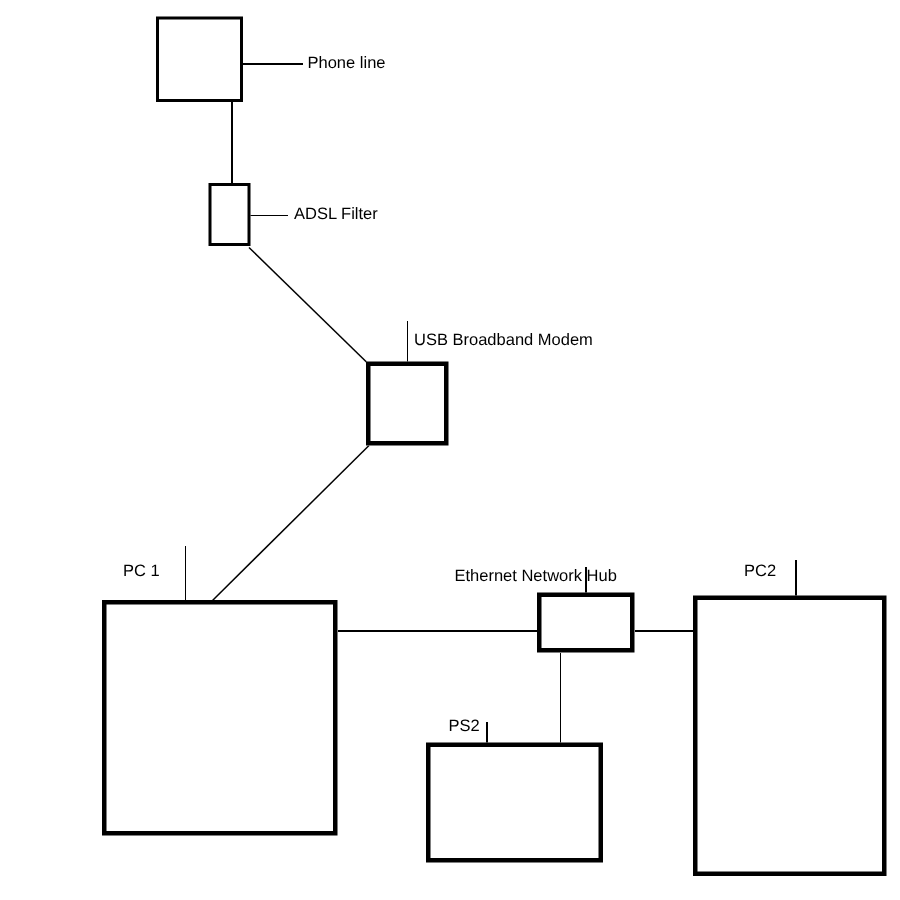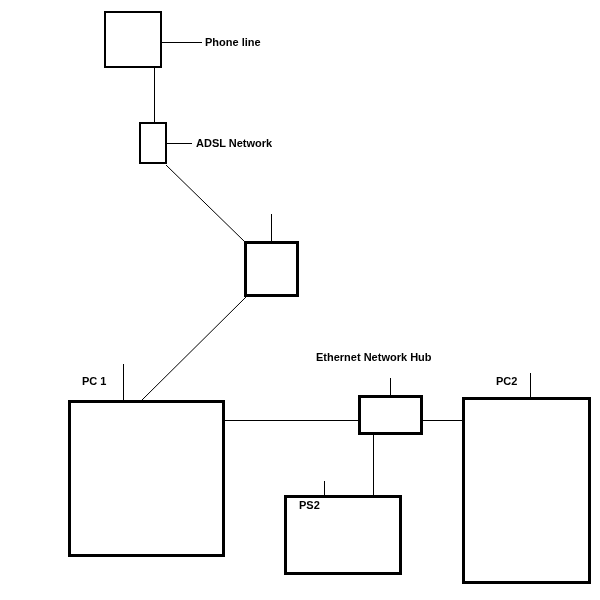--- a/index.html
+++ b/index.html
@@ -14,21 +14,21 @@
   .node{
     position:absolute;
     background:#ffffff;
     box-sizing:border-box;
   }
   .bthin{border:2px solid #000000;}
   .bthick{border:3px solid #000000;}
   .label{
     position:absolute;
     font-size:11px;
-    font-weight:bold;
+    font-weight:normal;
     color:#000000;
     white-space:nowrap;
     line-height:13px;
   }
 </style>
 </head>
 <body>
 
 <div id="canvas">
 
@@ -52,19 +52,20 @@
 
   <div class="node bthin" style="left:104px;top:11px;width:58px;height:57px;"></div>
   <div class="node bthin" style="left:139px;top:122px;width:28px;height:42px;"></div>
   <div class="node bthick" style="left:244px;top:241px;width:55px;height:56px;"></div>
   <div class="node bthick" style="left:68px;top:400px;width:157px;height:157px;"></div>
   <div class="node bthick" style="left:358px;top:395px;width:65px;height:40px;"></div>
   <div class="node bthick" style="left:462px;top:397px;width:129px;height:187px;"></div>
   <div class="node bthick" style="left:284px;top:495px;width:118px;height:80px;"></div>
 
   <div class="label" style="left:205px;top:36px;">Phone line</div>
-  <div class="label" style="left:196px;top:137px;">ADSL Network</div>
+  <div class="label" style="left:196px;top:137px;">ADSL Filter</div>
+  <div class="label" style="left:276px;top:221px;">USB Broadband Modem</div>
   <div class="label" style="left:82px;top:375px;">PC 1</div>
-  <div class="label" style="left:303px;top:351px;margin-left:13px;">Ethernet Network Hub</div>
+  <div class="label" style="left:303px;top:378px;">Ethernet Network Hub</div>
   <div class="label" style="left:496px;top:375px;">PC2</div>
-  <div class="label" style="left:299px;top:478px;margin-top:21px;">PS2</div>
+  <div class="label" style="left:299px;top:478px;">PS2</div>
 
 </div>
 
 </body></html>

